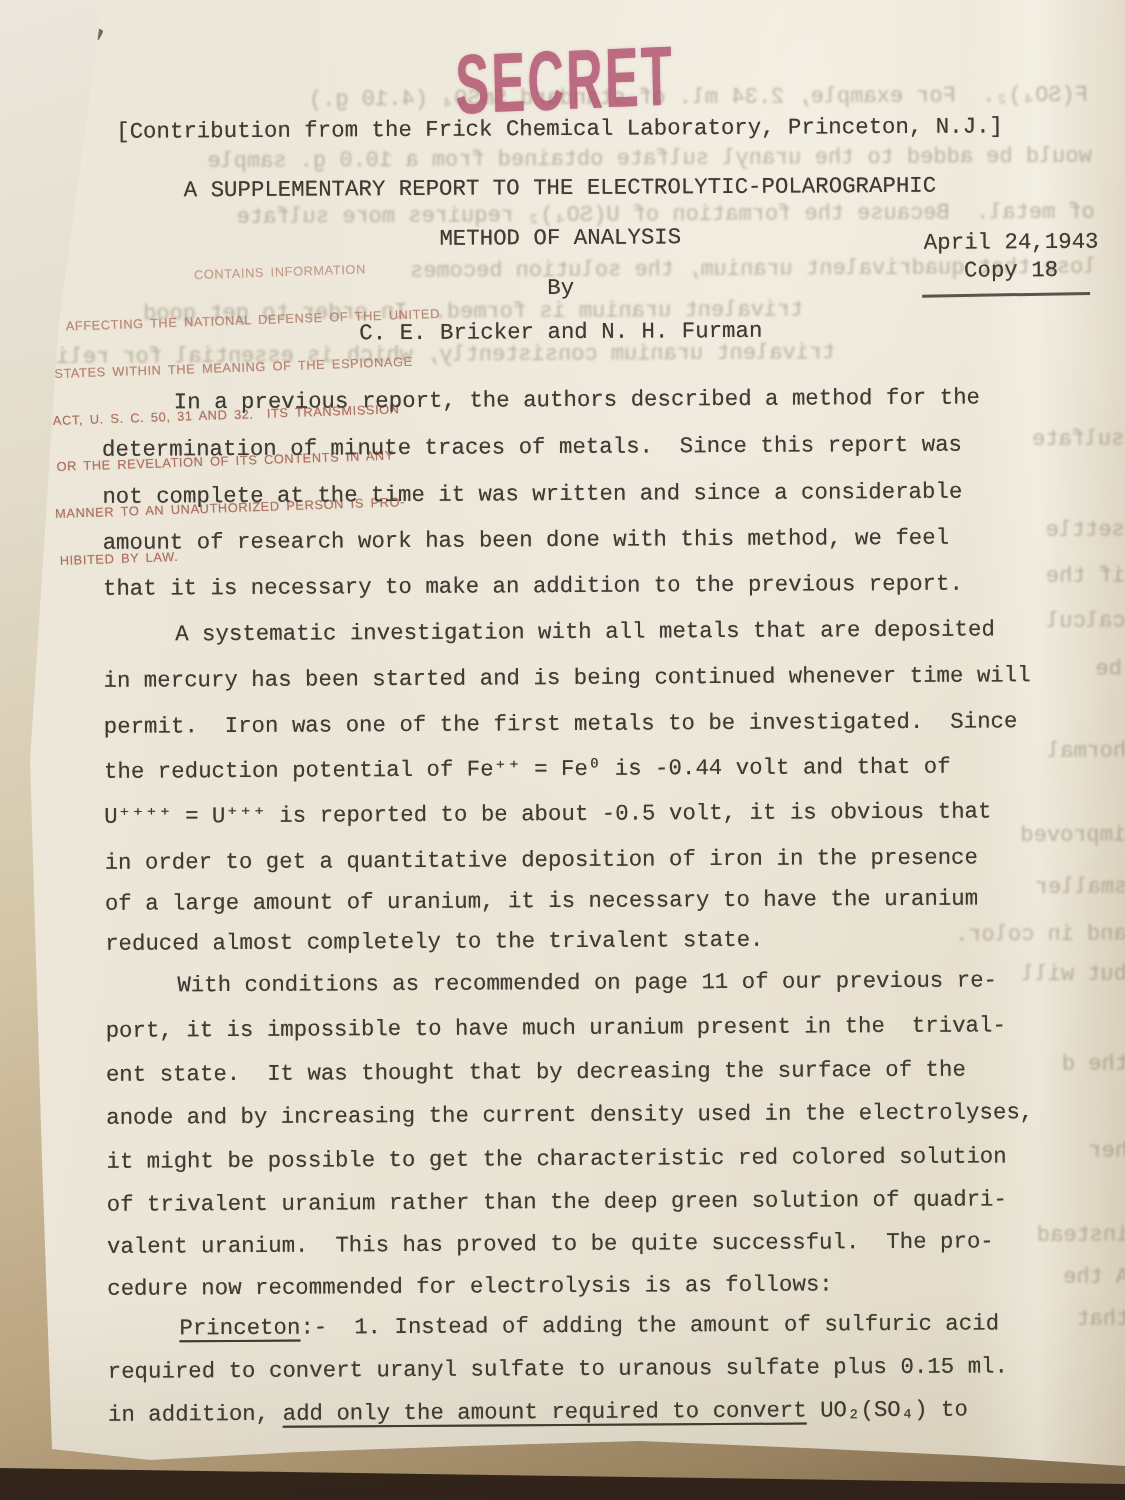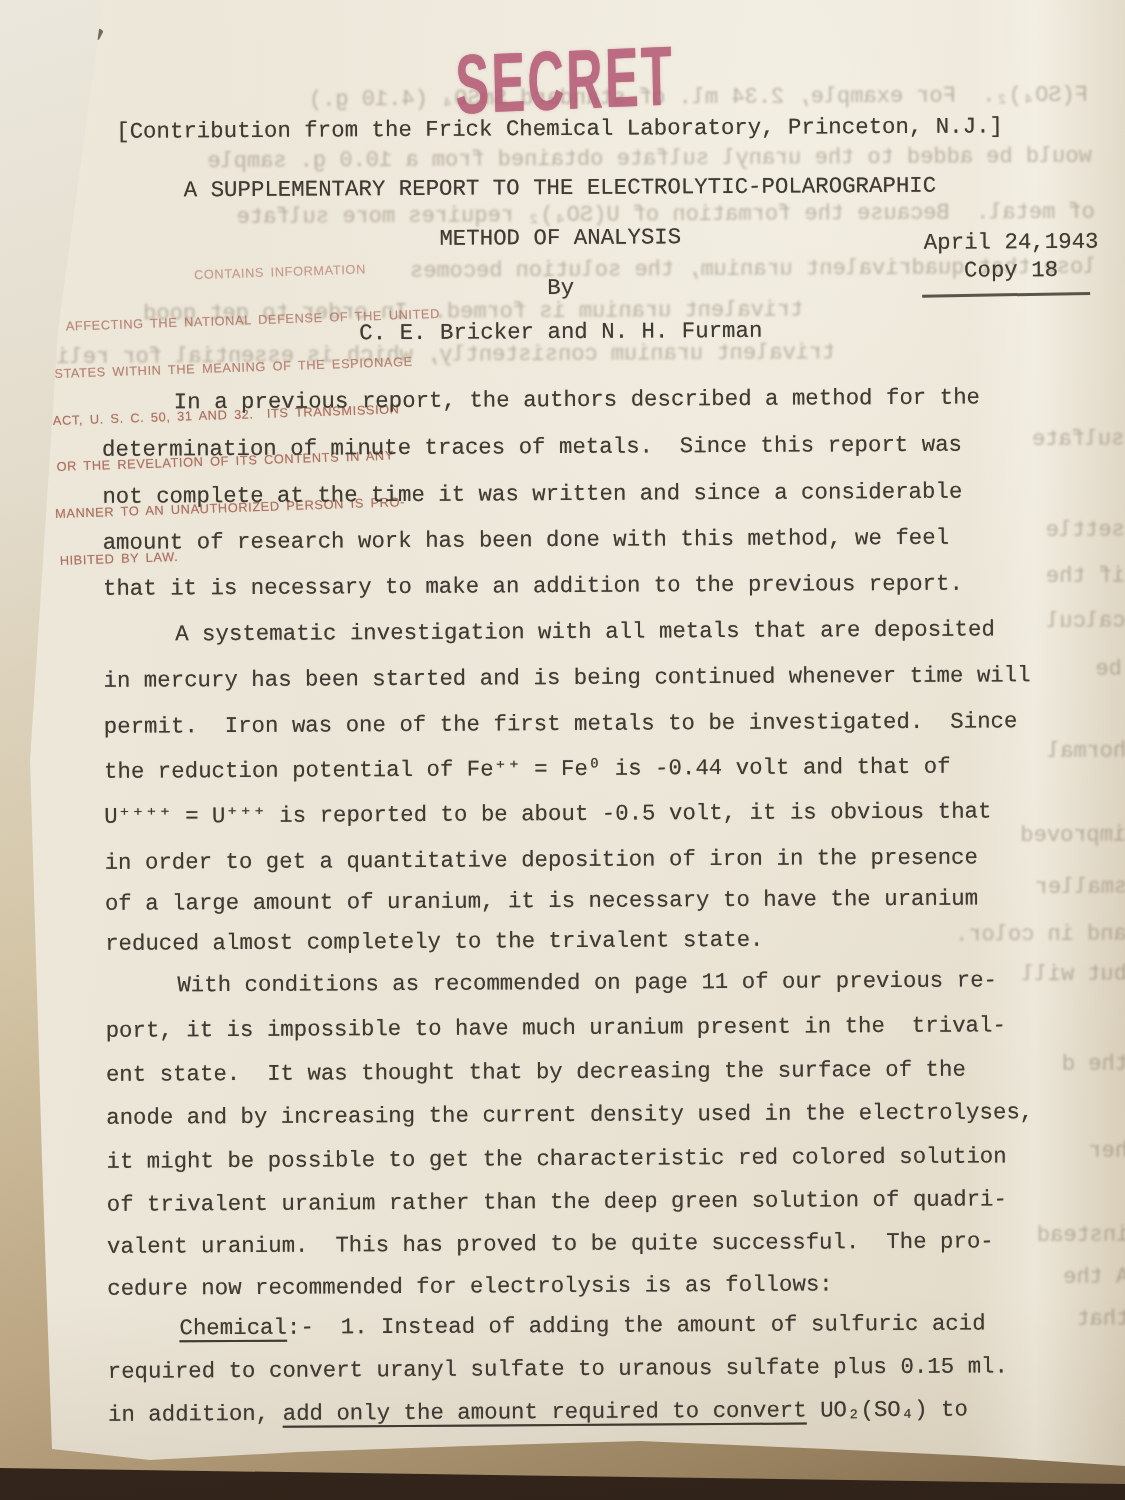--- a/index.html
+++ b/index.html
@@ -135,20 +135,20 @@
       <div class="tl" style="top:926px">reduced almost completely to the trivalent state.</div>
       <div class="tl indent" style="top:968px">With conditions as recommended on page 11 of our previous re-</div>
       <div class="tl" style="top:1013px">port, it is impossible to have much uranium present in the  trival-</div>
       <div class="tl" style="top:1057px">ent state.  It was thought that by decreasing the surface of the</div>
       <div class="tl" style="top:1100px">anode and by increasing the current density used in the electrolyses,</div>
       <div class="tl" style="top:1144px">it might be possible to get the characteristic red colored solution</div>
       <div class="tl" style="top:1187px">of trivalent uranium rather than the deep green solution of quadri-</div>
       <div class="tl" style="top:1229px">valent uranium.  This has proved to be quite successful.  The pro-</div>
       <div class="tl" style="top:1271px">cedure now recommended for electrolysis is as follows:</div>
 
-      <div class="tl indent" style="top:1311px"><span class="u">Chemical</span><span>:-  1. Instead of adding the amount of sulfuric acid</span></div>
+      <div class="tl indent" style="top:1311px"><span class="u">Princeton</span><span>:-  1. Instead of adding the amount of sulfuric acid</span></div>
       <div class="tl" style="top:1354px">required to convert uranyl sulfate to uranous sulfate plus 0.15 ml.</div>
       <div class="tl" style="top:1397px"><span>in addition, </span><span class="u">add only the amount required to convert</span><span> UO₂(SO₄) to</span></div>
 
       <div class="speck"></div>
     </div>
   </div>
 </div>
 
 </body></html>

